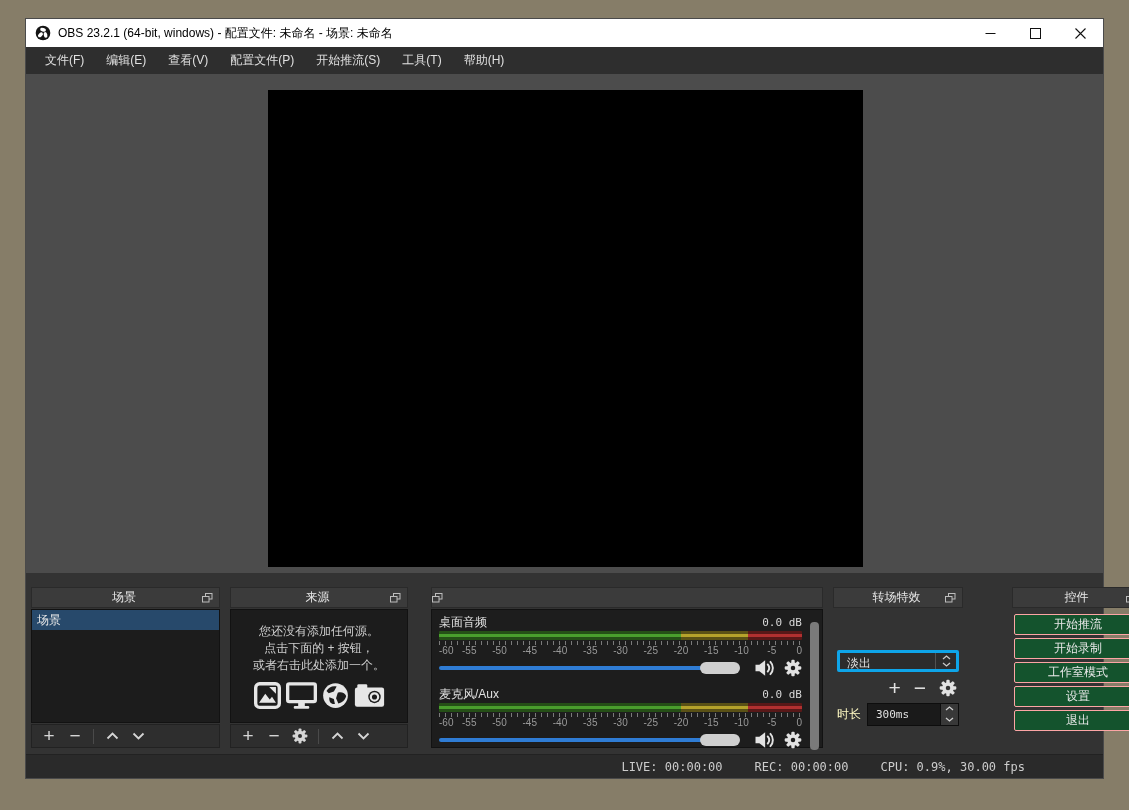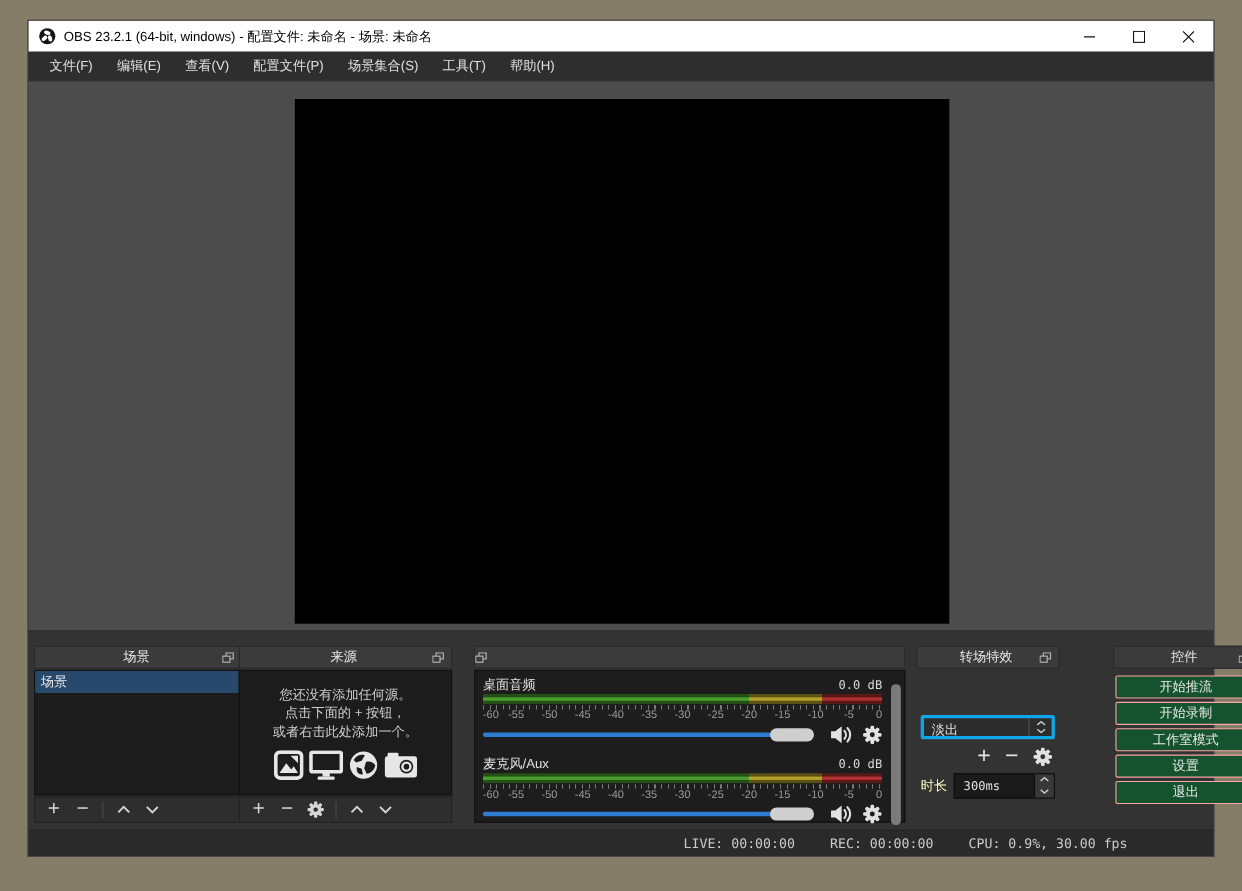--- a/index.html
+++ b/index.html
@@ -36,21 +36,21 @@
   .docks{position:relative;flex:0 0 181px;background:#333;}
   .panel{position:absolute;top:14px;height:161px;display:flex;flex-direction:column;}
   .panel-header{
     height:21px;background:#3b3b3b;border:1px solid #2a2a2a;box-sizing:border-box;
     display:flex;align-items:center;color:#e8e8e8;font-size:12px;flex:0 0 auto;
   }
   .panel-header .ph-title{flex:1;text-align:center;padding-left:14px;}
   .panel-header .float-ic{width:14px;margin-right:3px;display:flex;}
   .panel-body{flex:1;position:relative;}
   #scenes-panel{left:5px;width:189px;}
-  #sources-panel{left:191px;width:194px;}
+  #sources-panel{left:204px;width:178px;}
   #mixer-panel{left:405px;width:392px;}
   #transitions-panel{left:807px;width:130px;gap:36px;}
   #controls-panel{left:986px;width:132px;}
   
   .listbox{
     position:absolute;left:0;right:0;top:1px;bottom:25px;
     background:#1c1c1c;border:1px solid #121212;box-sizing:border-box;
   }
   .scene-row{
     height:20px;line-height:20px;padding-left:5px;font-size:12px;color:#e8e8e8;
@@ -185,21 +185,21 @@
           </svg>
       </div>
     </div>
   </div>
 
   <div class="menubar">
     <span class="menu-item">文件(F)</span>
     <span class="menu-item">编辑(E)</span>
     <span class="menu-item">查看(V)</span>
     <span class="menu-item">配置文件(P)</span>
-    <span class="menu-item">场景集合(S)</span>
+    <span class="menu-item">开始推流(S)</span>
     <span class="menu-item">工具(T)</span>
     <span class="menu-item">帮助(H)</span>
   </div>
 
   <div class="preview">
     <div class="canvas"></div>
   </div>
 
   <div class="docks">
 

